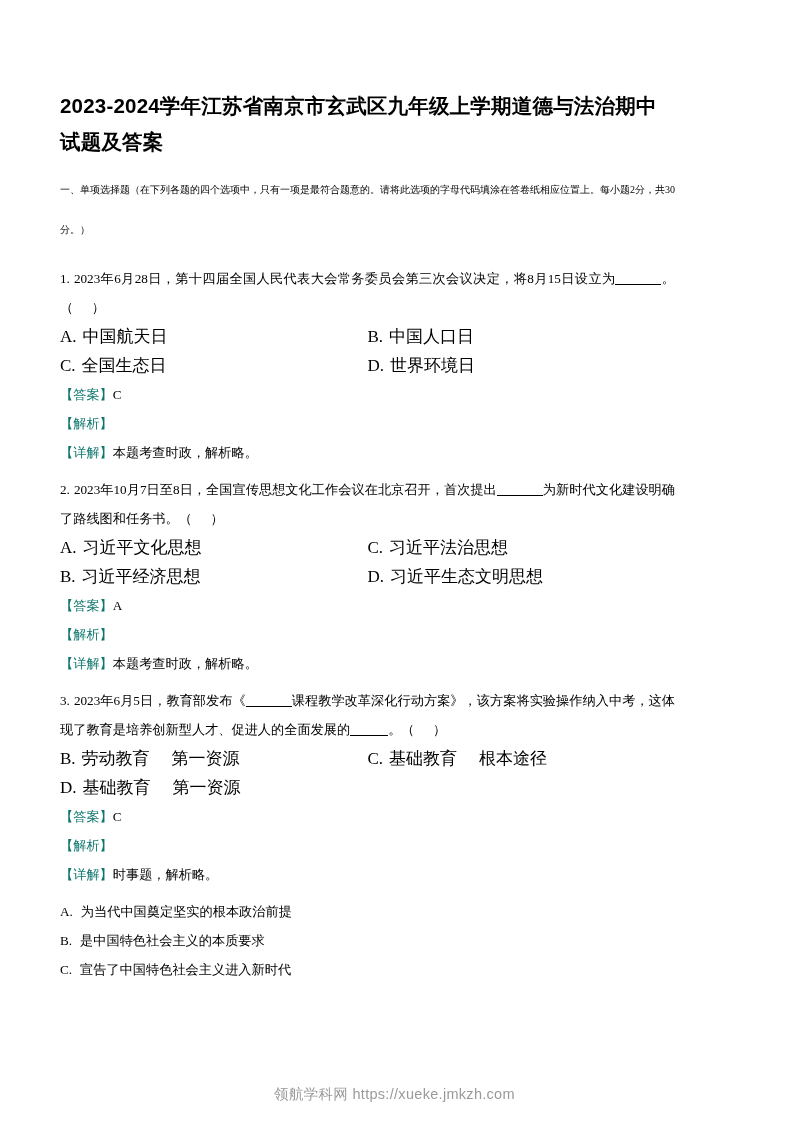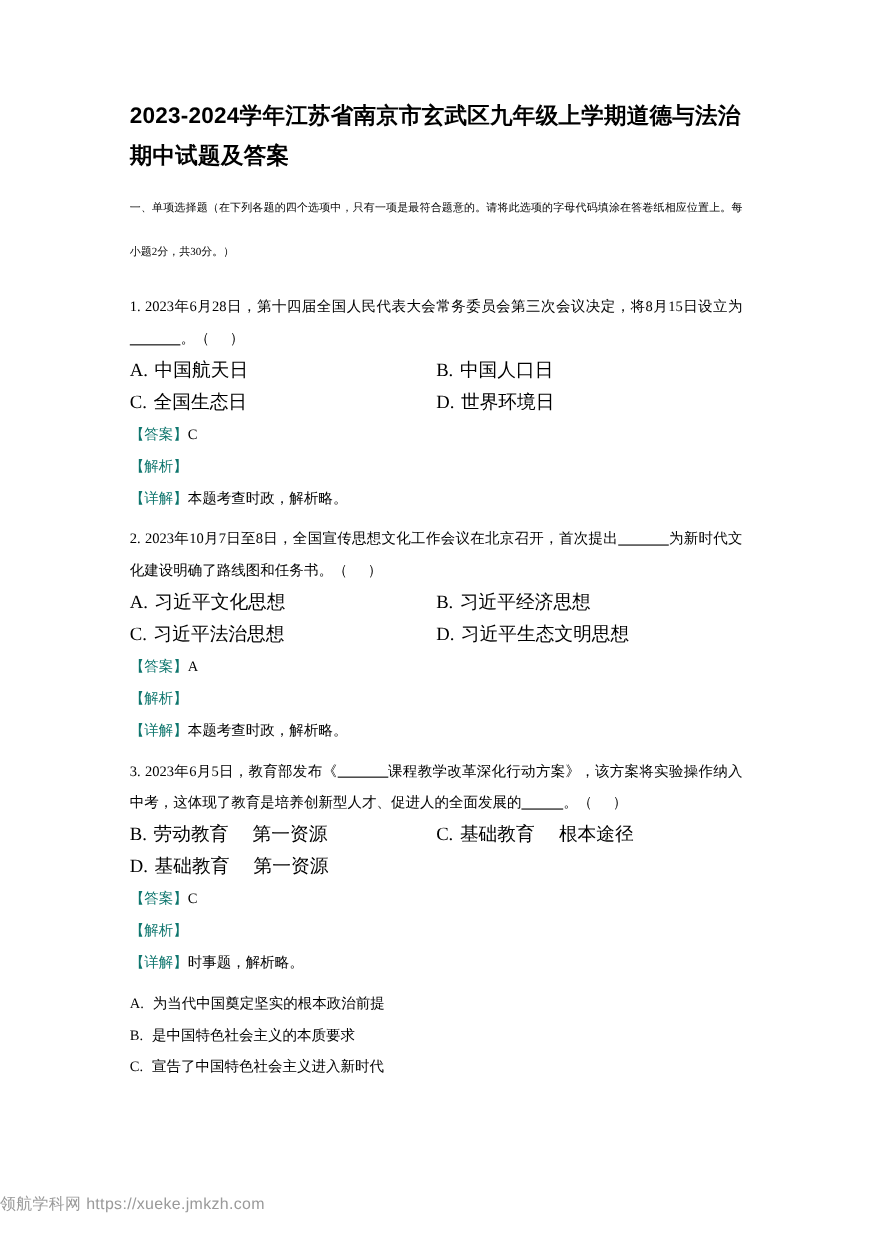--- a/index.html
+++ b/index.html
@@ -13,21 +13,21 @@
     font-family: "Liberation Serif", "DejaVu Serif", serif;
     color: #000000;
     position: relative;
     overflow: hidden;
   }
   .page {
     position: relative;
     width: 793px;
     height: 1122px;
     box-sizing: border-box;
-    padding: 88px 118px 0 118px;
+    padding: 88px 118px 0 60px;
   }
   .doc-title {
     font-family: "Liberation Sans", sans-serif;
     font-weight: bold;
     font-size: 20.5px;
     line-height: 36px;
     letter-spacing: 0.2px;
     margin: 0 0 10px 0;
     color: #000;
   }
@@ -98,20 +98,21 @@
     color: #0f766e;
   }
   .ans .val {
     color: #000;
   }
   .footer {
     position: absolute;
     left: 0;
     right: 4px;
     bottom: 18px;
+    text-align: center;
     font-family: "Liberation Sans", sans-serif;
     font-size: 14.5px;
     color: #9a9a9a;
     letter-spacing: 0.3px;
   }
 </style>
 </head>
 <body>
 
 <div class="page">
@@ -134,22 +135,22 @@
     <div class="ana"><span class="tag">【解析】</span></div>
     <div class="det"><span class="tag">【详解】</span><span>本题考查时政，解析略。</span></div>
   </div>
 
   <div class="q">
     <div class="q-stem">
       <span class="num">2.</span><span>2023年10月7日至8日，全国宣传思想文化工作会议在北京召开，首次提出</span><span class="blank"></span><span>为新时代文化建设明确了路线图和任务书。（</span><span class="paren">&nbsp;&nbsp;</span><span>）</span>
     </div>
     <div class="options-grid">
       <div class="opt"><span class="lab">A.</span><span>习近平文化思想</span></div>
+      <div class="opt"><span class="lab">C.</span><span>习近平法治思想</span></div>
       <div class="opt"><span class="lab">B.</span><span>习近平经济思想</span></div>
-      <div class="opt"><span class="lab">C.</span><span>习近平法治思想</span></div>
       <div class="opt"><span class="lab">D.</span><span>习近平生态文明思想</span></div>
     </div>
     <div class="ans"><span class="tag">【答案】</span><span class="val">A</span></div>
     <div class="ana"><span class="tag">【解析】</span></div>
     <div class="det"><span class="tag">【详解】</span><span>本题考查时政，解析略。</span></div>
   </div>
 
   <div class="q">
     <div class="q-stem">
       <span class="num">3.</span><span>2023年6月5日，教育部发布《</span><span class="blank"></span><span>课程教学改革深化行动方案》，该方案将实验操作纳入中考，这体现了教育是培养创新型人才、促进人的全面发展的</span><span class="blank short"></span><span>。（</span><span class="paren">&nbsp;&nbsp;</span><span>）</span>

